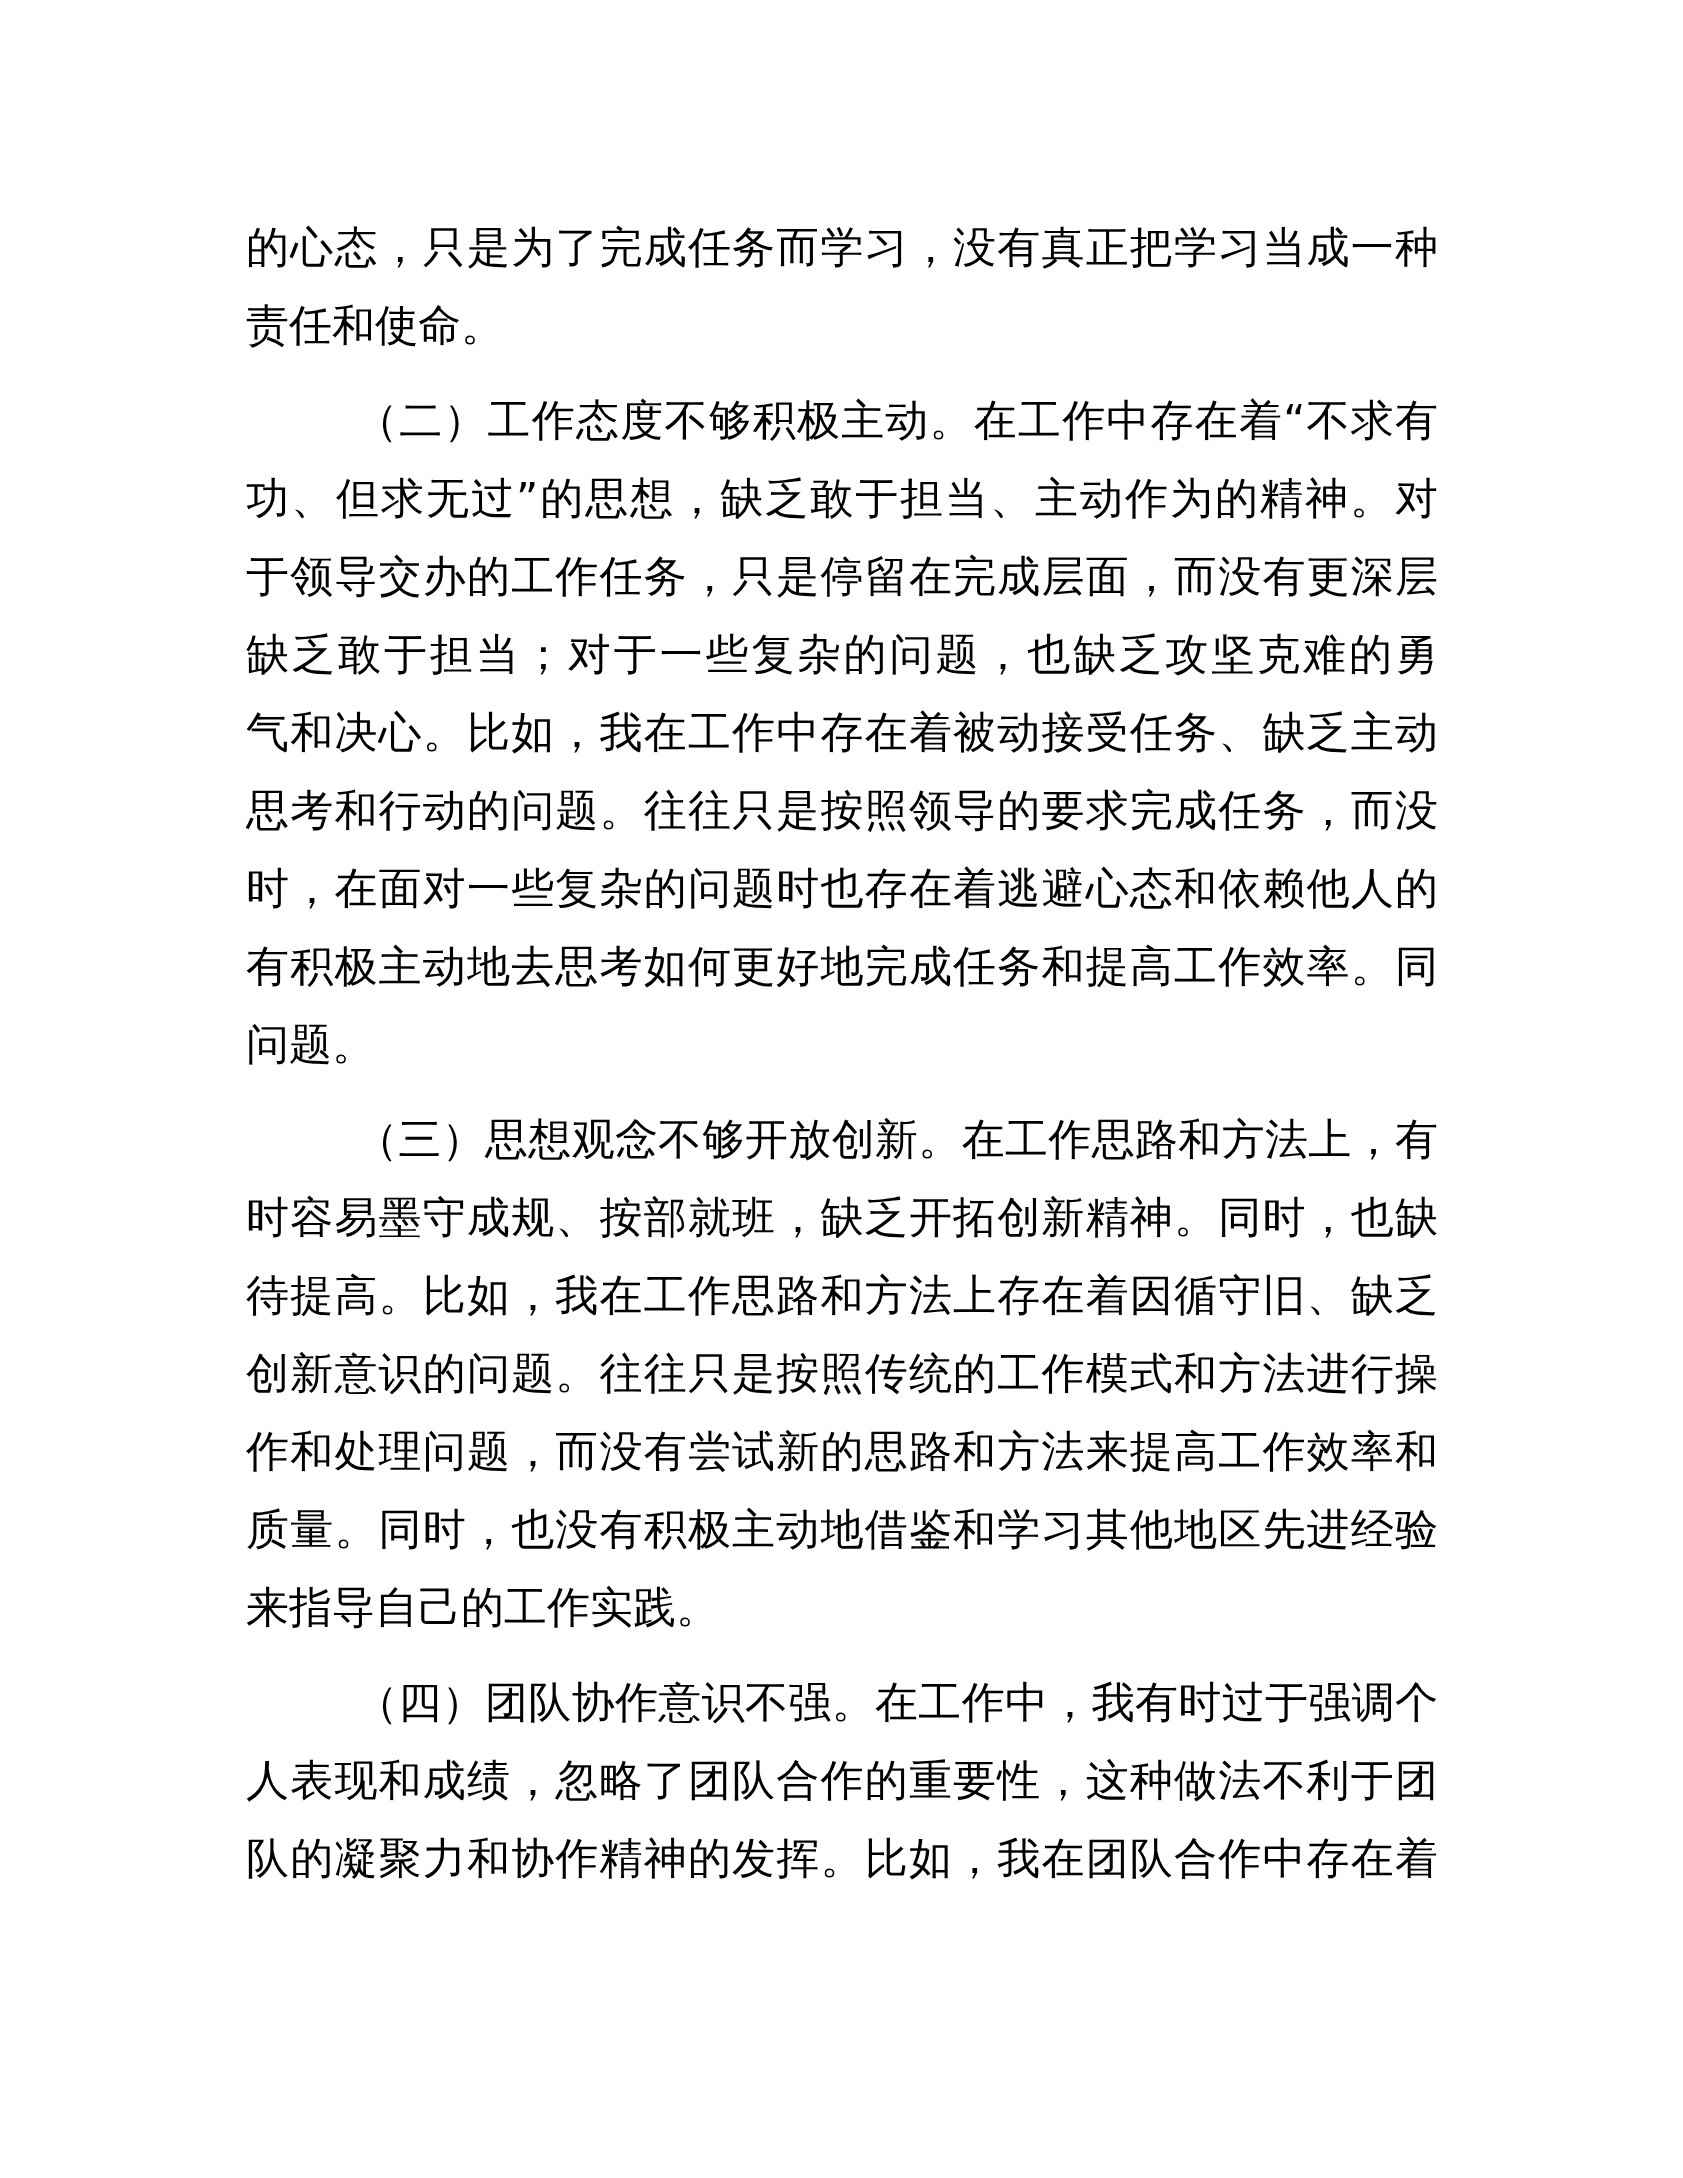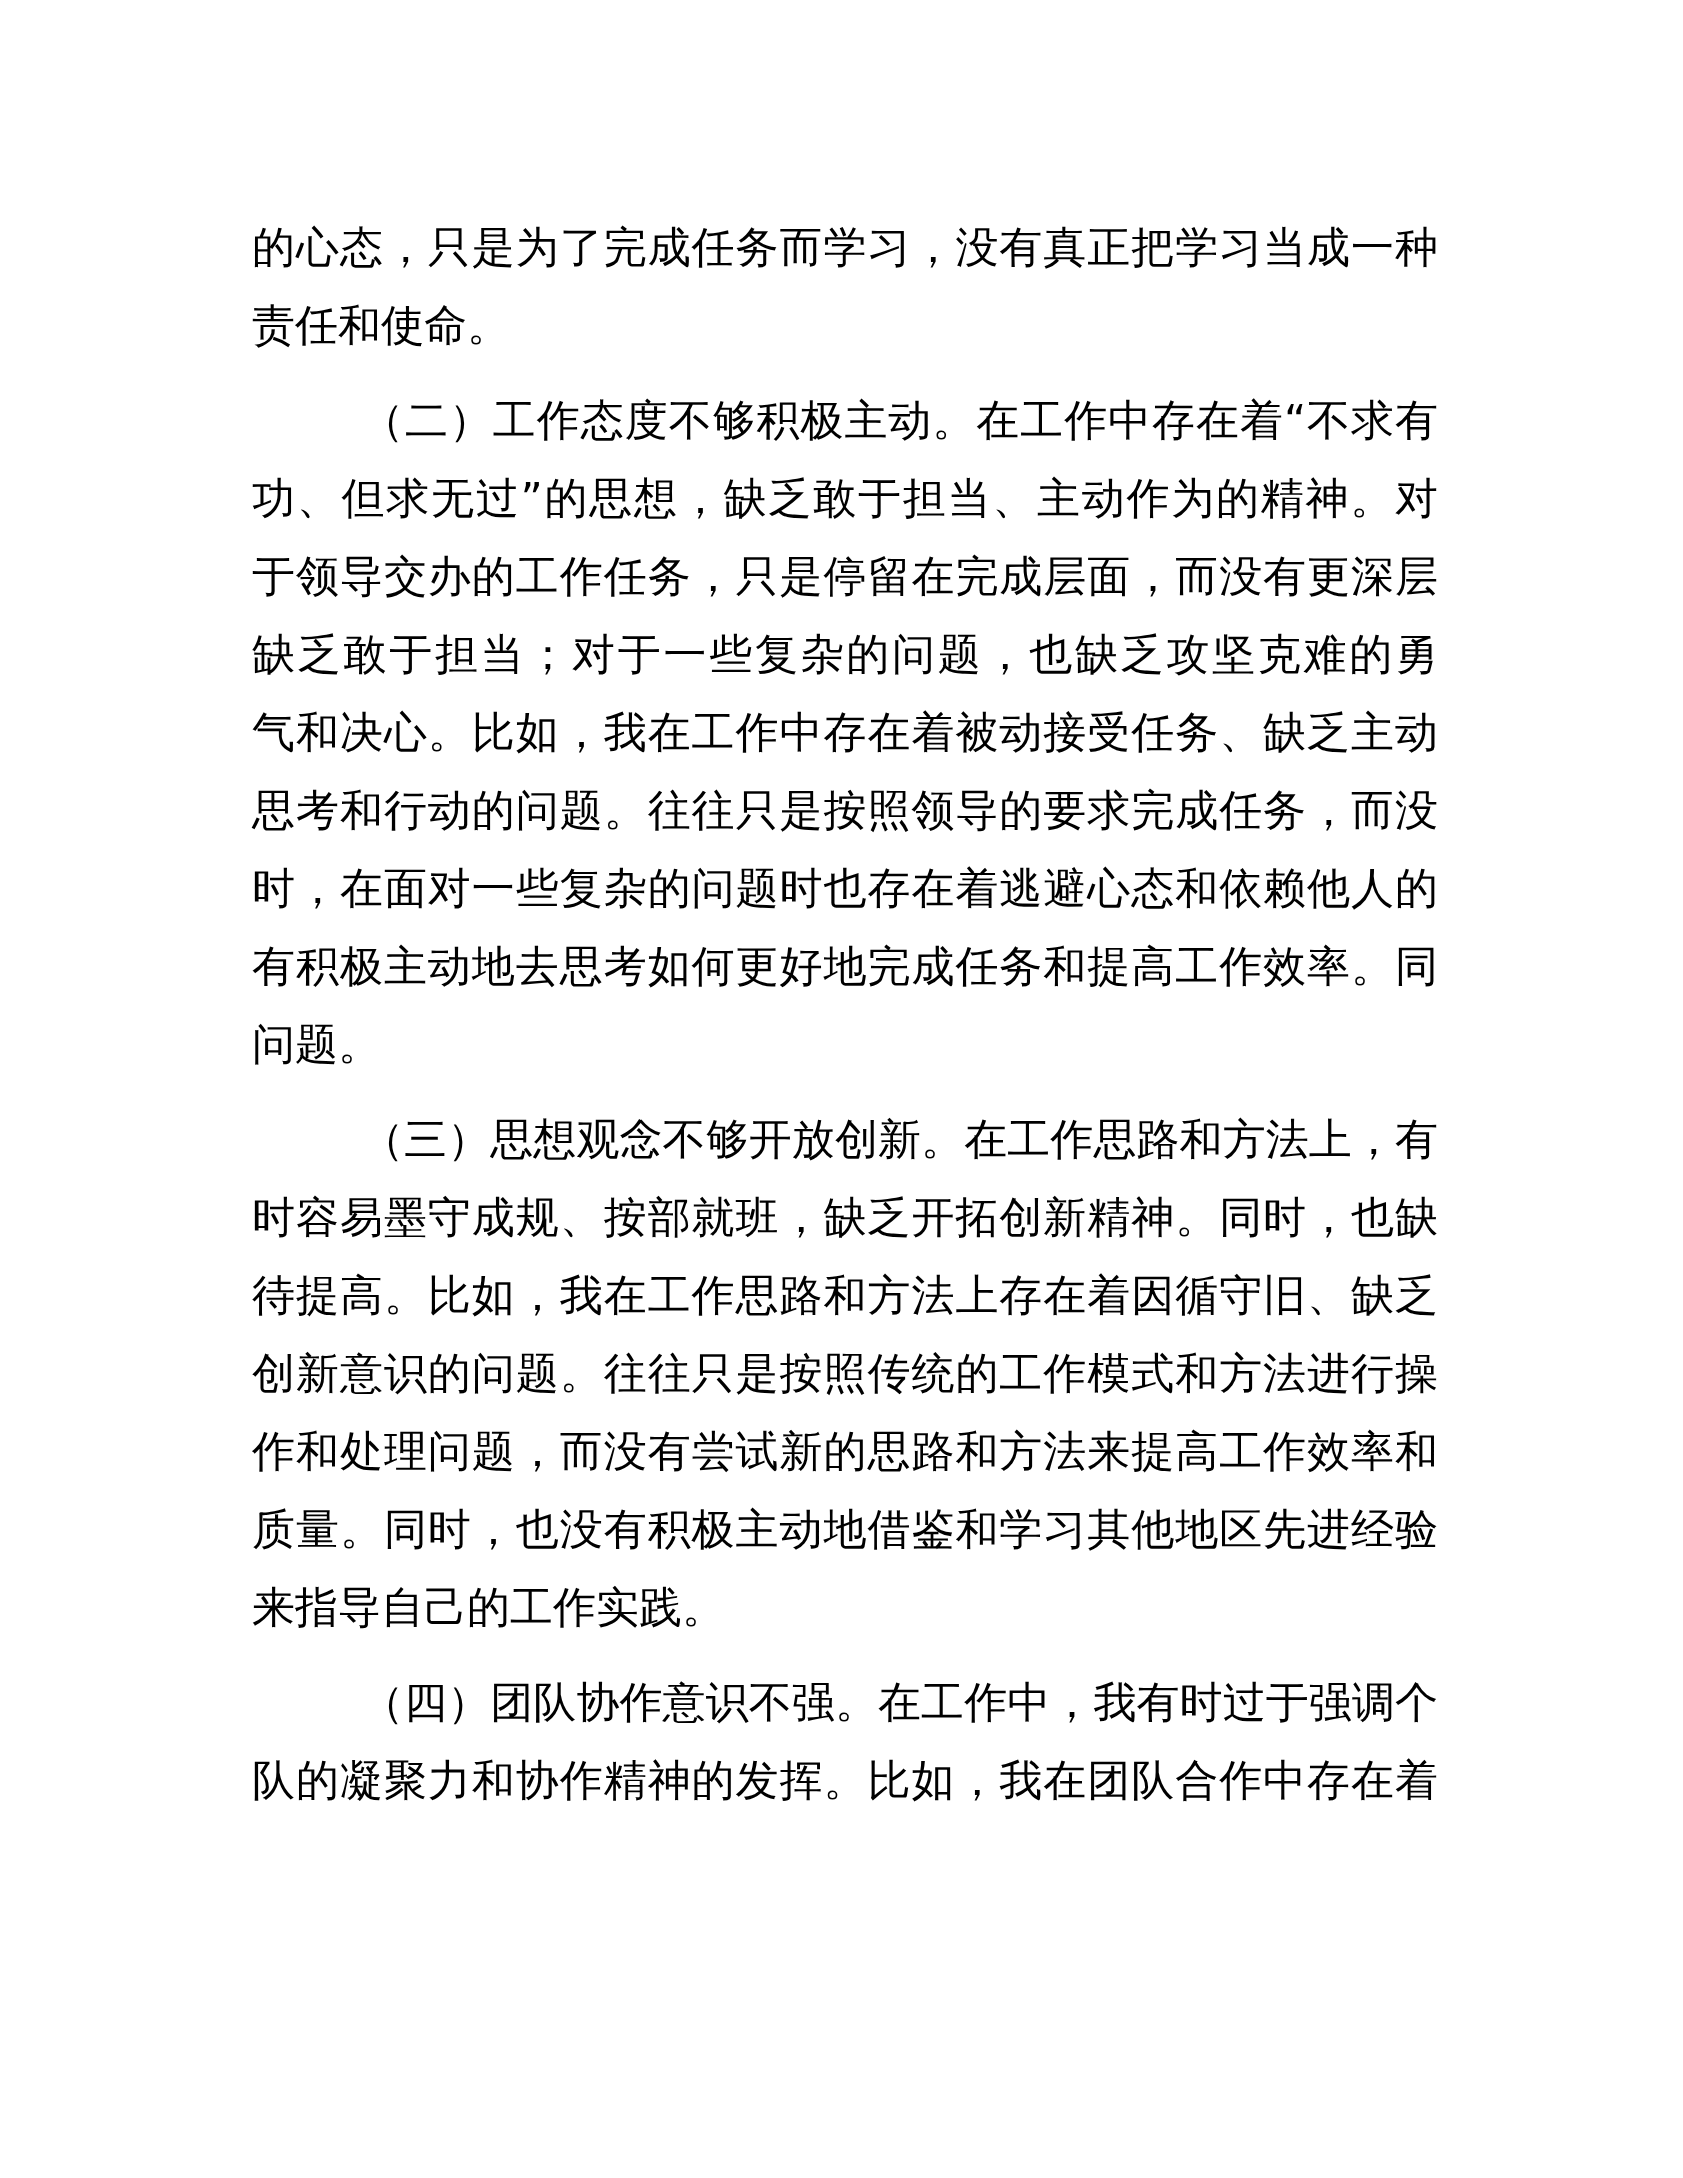--- a/index.html
+++ b/index.html
@@ -7,21 +7,21 @@
   .page {
     position: absolute;
     left: 246px;
     top: 208px;
     width: 1192px;
     color: #000000;
     font-family: "DejaVu Sans", sans-serif;
     font-size: 43px;
     line-height: 78px;
   }
-  .para { margin: 0 0 17px 6px; text-align: justify; text-align-last: left; word-break: break-all; }
+  .para { margin: 0 0 17px 0; text-align: justify; text-align-last: left; word-break: break-all; }
   .line { display: block; white-space: nowrap; text-align-last: justify; text-align: justify; }
   .line.last { text-align-last: left; }
 </style>
 </head>
 <body>
 
 <div class="page">
   <p class="para">
     <span class="line">的心态，只是为了完成任务而学习，没有真正把学习当成一种</span>
     <span class="line last">责任和使命。</span>
@@ -44,16 +44,17 @@
     <span class="line">时容易墨守成规、按部就班，缺乏开拓创新精神。同时，也缺</span>
     <span class="line">待提高。比如，我在工作思路和方法上存在着因循守旧、缺乏</span>
     <span class="line">创新意识的问题。往往只是按照传统的工作模式和方法进行操</span>
     <span class="line">作和处理问题，而没有尝试新的思路和方法来提高工作效率和</span>
     <span class="line">质量。同时，也没有积极主动地借鉴和学习其他地区先进经验</span>
     <span class="line last">来指导自己的工作实践。</span>
   </p>
 
   <p class="para">
     <span class="line" style="padding-left:109px">（四）团队协作意识不强。在工作中，我有时过于强调个</span>
+    <span class="line">人表现和成绩，忽略了团队合作的重要性，这种做法不利于团</span>
     <span class="line">队的凝聚力和协作精神的发挥。比如，我在团队合作中存在着</span>
   </p>
 </div>
 
 
 </body></html>

